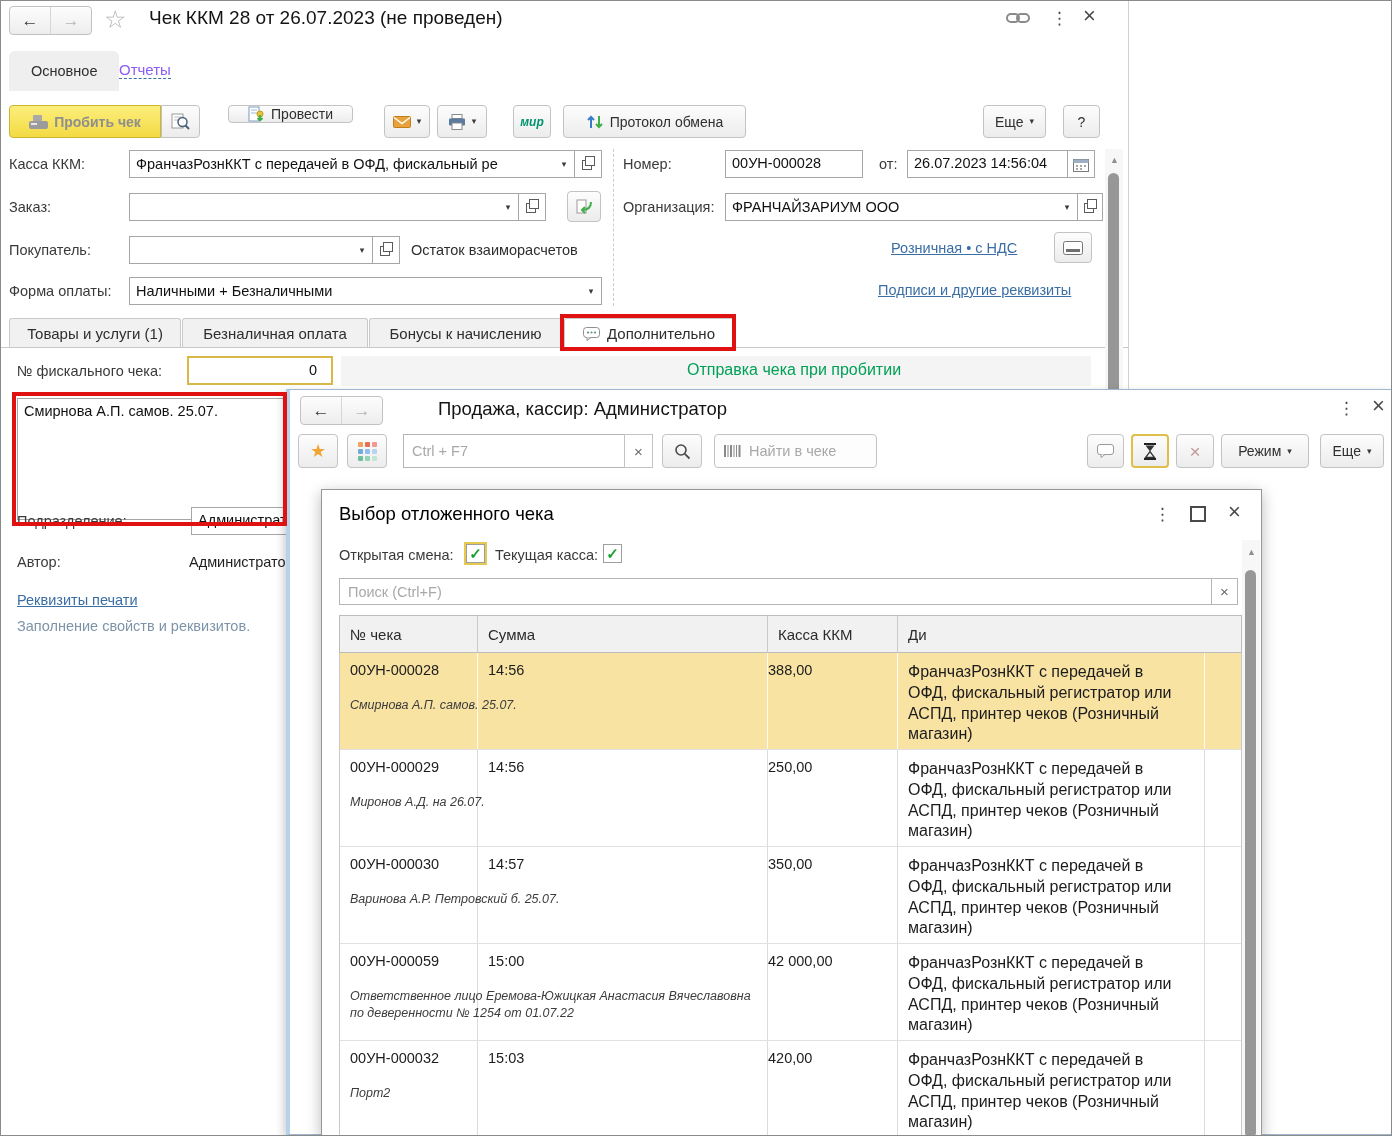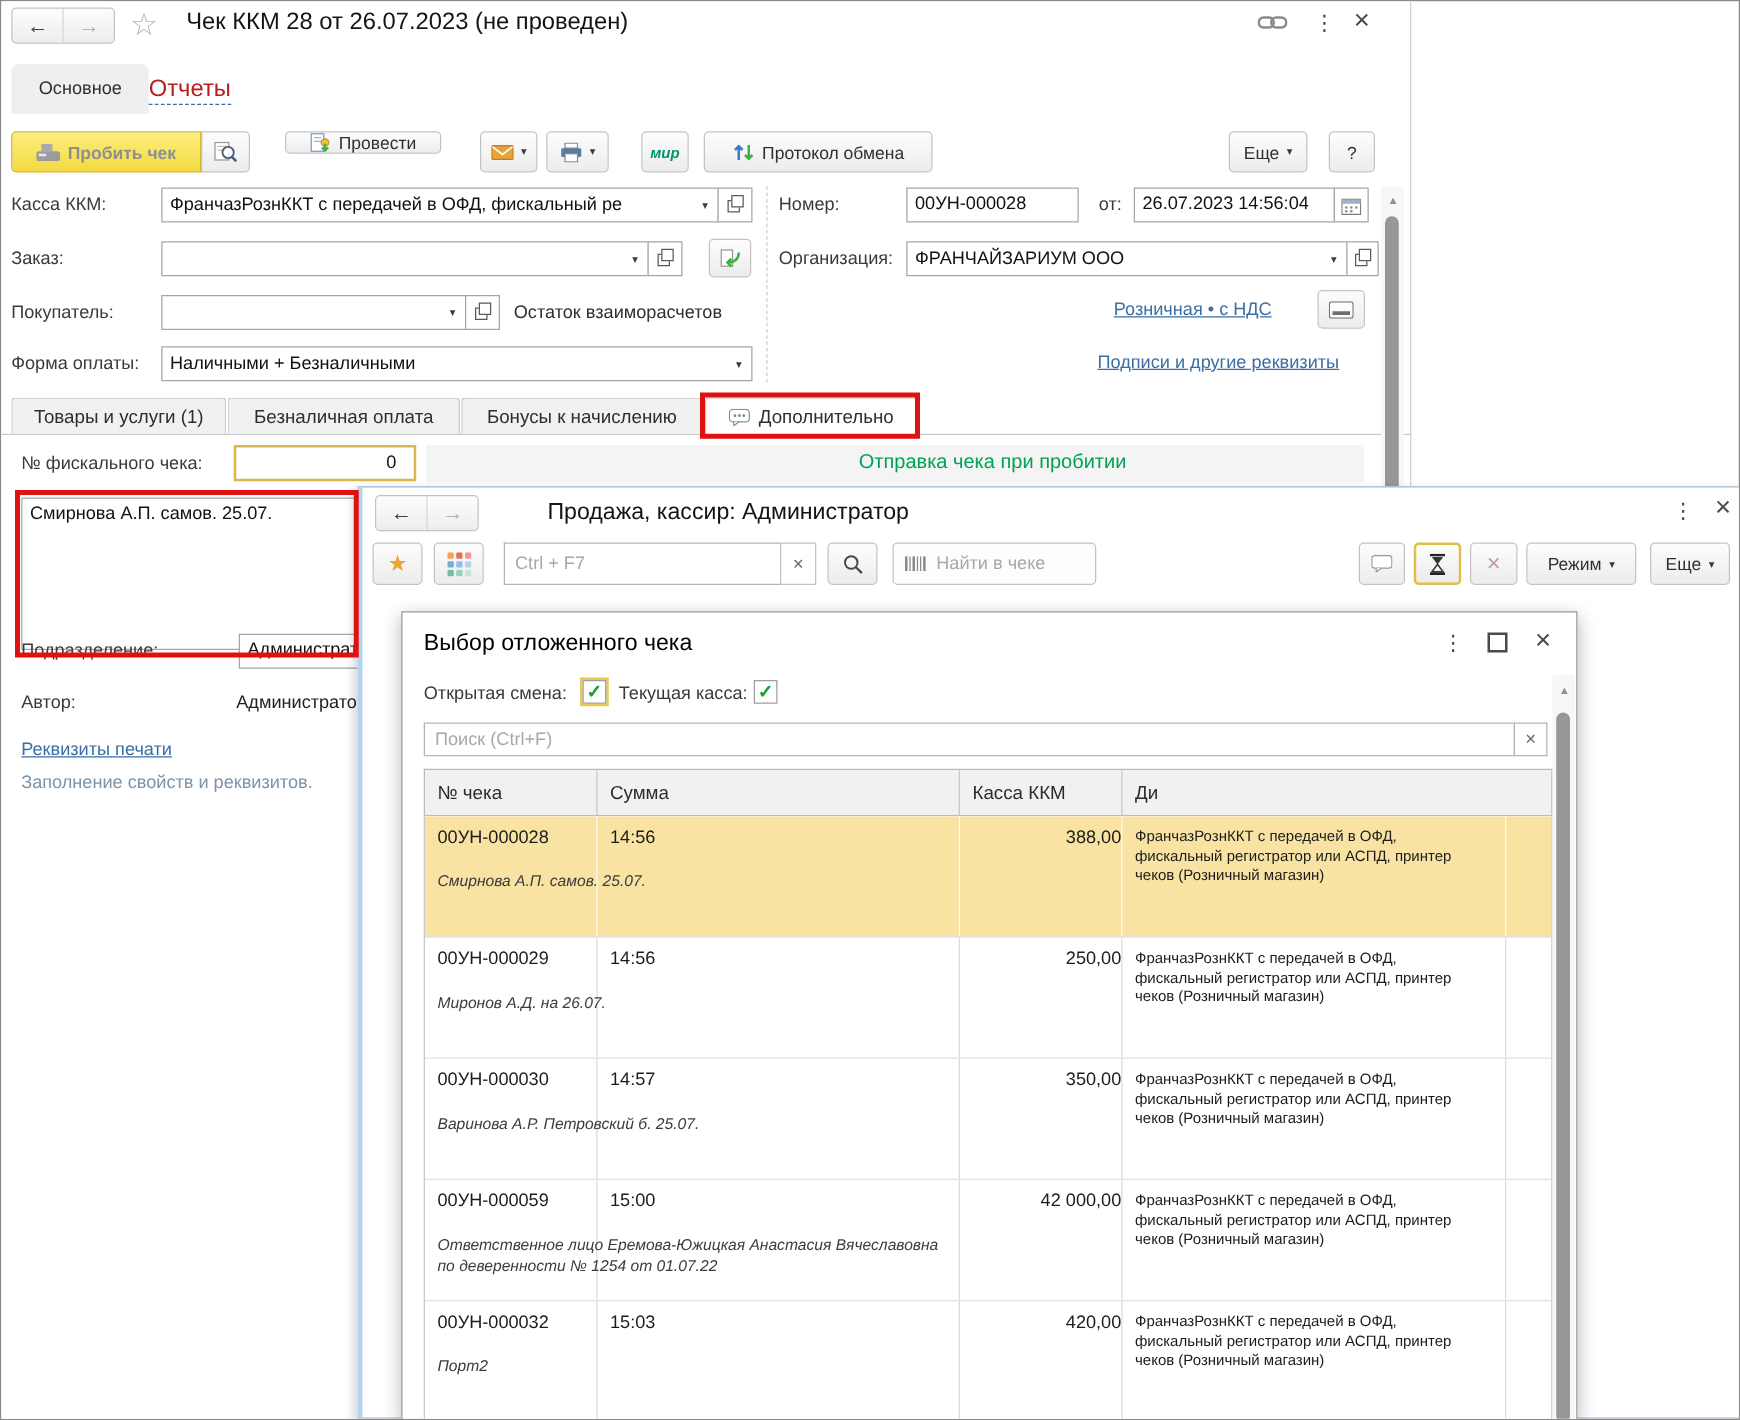--- a/index.html
+++ b/index.html
@@ -61,22 +61,22 @@
   .th{display:flex;align-items:center;padding-left:10px;font-size:15px;color:#2b2b2b;
       border-right:1px solid #c9c9c9;position:relative;overflow:hidden;cursor:pointer;}
   .th:last-child{border-right:none;}
   .th .sort{position:absolute;right:12px;font-size:13px;color:#333;}
   .tbody{position:absolute;left:17px;top:163px;width:903px;height:486px;overflow:hidden;background:#fff;
          border-left:1px solid #c9c9c9;border-right:1px solid #c9c9c9;box-sizing:border-box;}
   .trow{position:relative;display:grid;grid-template-columns:138px 290px 130px 307px 36px;height:97px;
         border-bottom:1px solid #e1e1e1;box-sizing:border-box;cursor:pointer;}
   .tc{border-right:1px solid #dcdcdc;box-sizing:border-box;padding-top:9px;font-size:14.5px;color:#1c1c1c;overflow:hidden;}
   .tc1,.tc2{padding-left:10px;}
-  .tc3{text-align:right;padding-right:0;}
-  .tc4{padding:9px 25px 0 10px;font-size:12px;line-height:1.3;}
+  .tc3{padding-right:0;}
+  .tc4{padding:9px 25px 0 10px;font-size:16px;line-height:1.3;}
   .tc5{border-right:none;}
   .tcomment{position:absolute;left:10px;top:44px;width:410px;font-style:italic;font-size:12.5px;color:#3c3c3c;line-height:1.35;}
   .trow.hl{background:#f8e3a3;}
   .trow.hl .tc{border-right-color:rgba(255,255,255,0.85);}
 
   
   .sbtrack{position:absolute;background:#f7f7f7;}
   .sbthumb{position:absolute;background:#979797;border-radius:6px;}
   .sbarrow{position:absolute;font-size:9px;color:#8f8f8f;line-height:1;}
 </style>
@@ -100,21 +100,21 @@
     <svg class="abs" style="left:1005px;top:10px;" width="24" height="14">
       <rect x="1" y="3" width="12" height="8" rx="4" fill="none" stroke="#8a8a8a" stroke-width="2"></rect>
       <rect x="11" y="3" width="12" height="8" rx="4" fill="none" stroke="#8a8a8a" stroke-width="2"></rect>
     </svg>
     <div class="kebab" style="left:1050px;top:9px;">⋮</div>
     <div class="xclose" style="left:1082px;top:4px;">×</div>
 
     <div class="page-tab" style="left:8px;">
         <span>Основное</span>
       </div>
-    <div class="abs" style="left:118px;top:60px;font-size:19px;color:#b91c1c;border-bottom:1px dashed #3a6ea5;cursor:pointer;">Отчеты</div>
+    <div class="abs" style="left:118px;top:60px;font-size:15px;color:#8b5cf6;border-bottom:1px dashed #3a6ea5;cursor:pointer;">Отчеты</div>
 
     <div class="btn" style="left:8px;top:104px;width:152px;height:33px;background:linear-gradient(#fcee7c,#f3da43);border-color:#cdb52e;border-radius:4px 0 0 4px;color:#8f8f8f;font-weight:bold;">
       <svg width="19" height="14">
           <rect x="4" y="0" width="9" height="6" rx="1" fill="#a9a9a9"></rect>
           <rect x="0" y="6" width="19" height="8" rx="2" fill="#9b9b9b"></rect>
           <rect x="2" y="8" width="6" height="2" fill="#e9e9e9"></rect>
         </svg>
       <span>Пробить чек</span>
     </div>
     <div class="btn" style="left:160px;top:104px;width:39px;height:33px;border-radius:0 4px 4px 0;">

